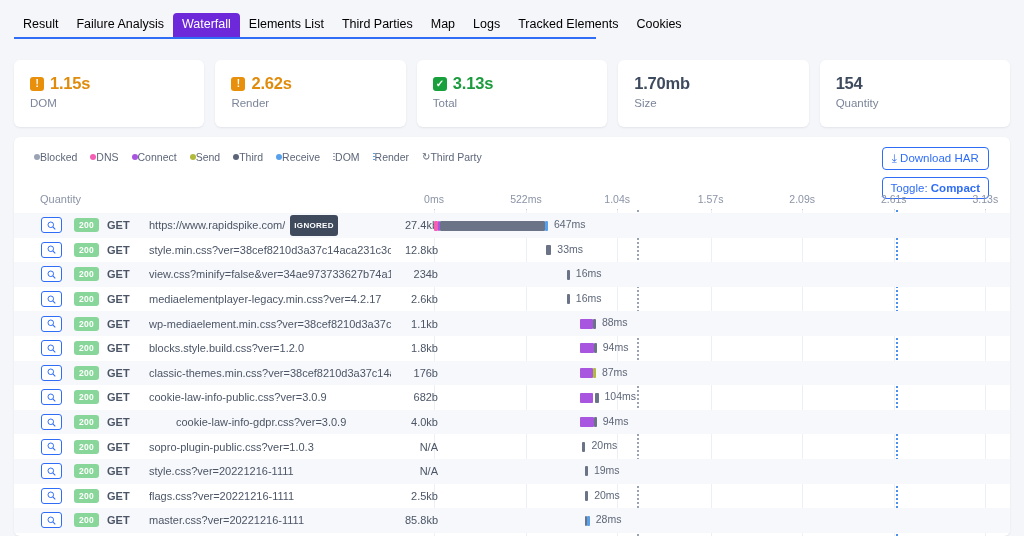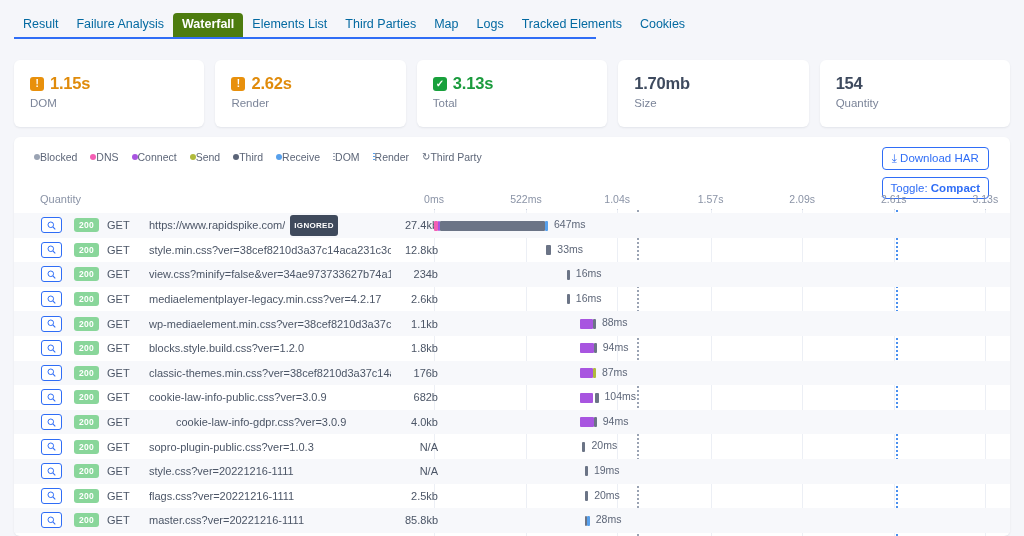--- a/index.html
+++ b/index.html
@@ -12,25 +12,25 @@
   }
   body { position: relative; }
 
   
   .tabbar {
     position: absolute; left: 14px; top: 12px; width: 582px; height: 27px;
     border-bottom: 2px solid #2f6df6;
     display: flex; align-items: flex-end; gap: 0px;
   }
   .tab {
-    font-size: 12.5px; color: #0369a1; padding: 4px 9px 6px 9px;
+    font-size: 12.5px; color: #000000; padding: 4px 9px 6px 9px;
     line-height: 14px; white-space: nowrap; cursor: pointer;
     border-radius: 4px 4px 0 0;
   }
-  .tab.active { background: #4d7c0f; color: #ffffff; font-weight: 700; }
+  .tab.active { background: #6d28d9; color: #ffffff; font-weight: 400; }
 
   
   .cards { position: absolute; left: 14px; top: 60px; width: 996px; height: 67px; display: flex; gap: 11px; }
   .card {
     flex: 1; background: #ffffff; border-radius: 6px;
     box-shadow: 0 1px 2px rgba(40,50,80,.09);
     padding: 14px 16px 0 16px;
   }
   .card-val { font-size: 16.5px; font-weight: bold; color: #3e4a5e; letter-spacing: -.2px; display: flex; align-items: center; gap: 6px; }
   .card-val.warn { color: #e08b0b; }
@@ -84,21 +84,21 @@
     position: absolute; left: 27px; width: 21px; height: 16px;
     border: 1px solid #2f6df6; border-radius: 3px; background: #fff;
     display: flex; align-items: center; justify-content: center; cursor: pointer;
   }
   .mag svg { display: block; }
   .status {
     position: absolute; left: 60px; width: 25px; height: 14px; border-radius: 3px;
     background: #89d69a; color: #ffffff; font-size: 8.5px; font-weight: bold;
     display: flex; align-items: center; justify-content: center; letter-spacing: .2px;
   }
-  .method { position: absolute; left: 93px; font-size: 11px; font-weight: normal; color: #4b5566; }
+  .method { position: absolute; left: 93px; font-size: 11px; font-weight: bold; color: #4b5566; }
   .urlcell {
     position: absolute; left: 135px; width: 242px; font-size: 11px; color: #4b5566;
     white-space: nowrap; overflow: hidden; display: flex; align-items: center; gap: 5px;
   }
   .ignored {
     background: #3f4a5c; color: #fff; font-size: 8px; font-weight: bold;
     padding: 6px 4px; border-radius: 3px; letter-spacing: .3px; flex: none;
   }
   .sizecell { position: absolute; left: 330px; width: 94px; text-align: right; font-size: 11px; color: #4b5566; }
 

